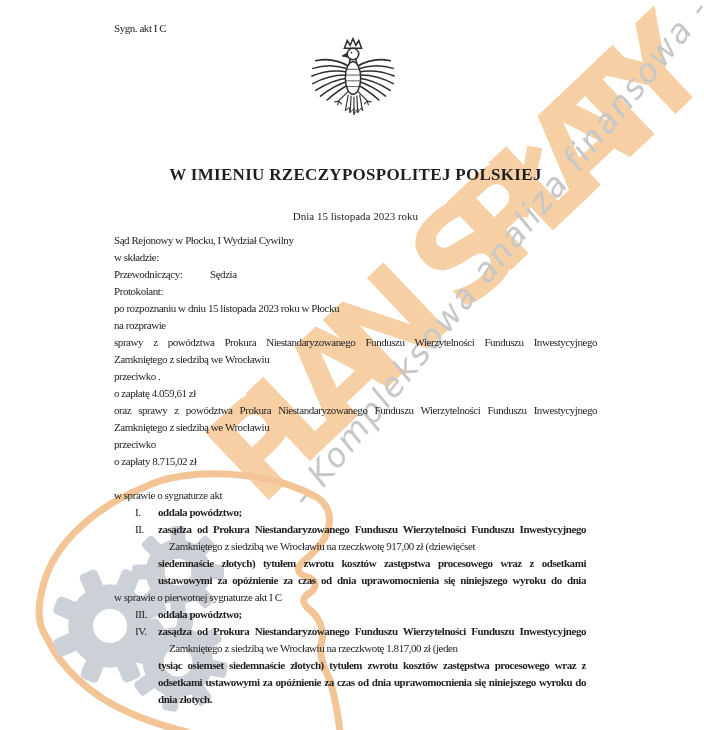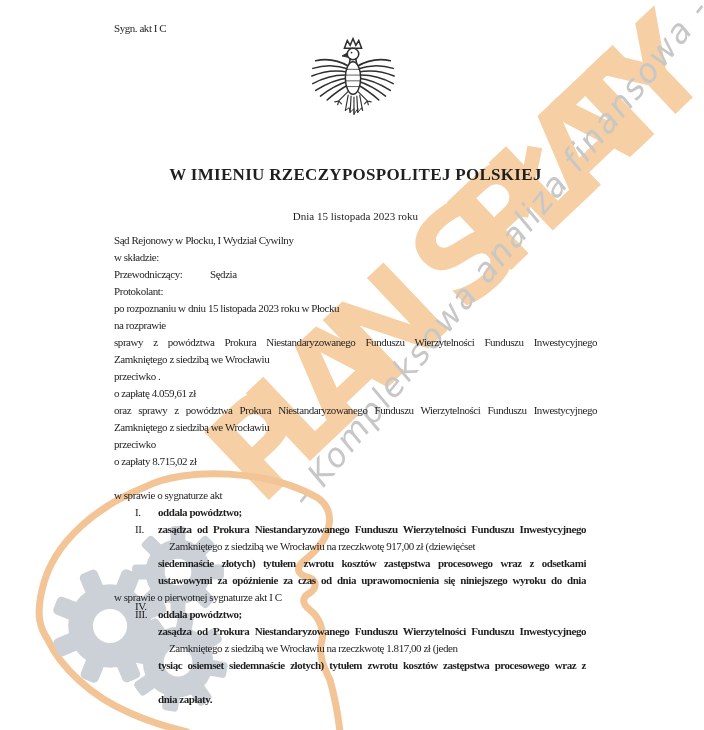--- a/index.html
+++ b/index.html
@@ -189,23 +189,24 @@
       <span>kwotę 917,00 zł (dziewięćset</span>
     </div>
     <div class="line just ind" style="top:555px">siedemnaście złotych) tytułem zwrotu kosztów zastępstwa procesowego wraz z odsetkami</div>
     <div class="line just ind" style="top:572px">ustawowymi za opóźnienie za czas od dnia uprawomocnienia się niniejszego wyroku do dnia zapłaty;</div>
 
     <div class="line" style="top:589px">w sprawie o pierwotnej sygnaturze akt I C</div>
 
     <div class="line mark" style="top:606px">III.</div>
     <div class="line ind" style="top:606px">oddala powództwo;</div>
 
-    <div class="line mark" style="top:598px">IV.</div>
+    <div class="line mark" style="top:623px">IV.</div>
     <div class="line just ind" style="top:623px">zasądza od Prokura Niestandaryzowanego Funduszu Wierzytelności Funduszu Inwestycyjnego</div>
     <div class="line gapline" style="top:640px">
       <span>Zamkniętego z siedzibą we Wrocławiu na rzecz</span>
       <span>kwotę 1.817,00 zł (jeden</span>
     </div>
     <div class="line just ind" style="top:657px">tysiąc osiemset siedemnaście złotych) tytułem zwrotu kosztów zastępstwa procesowego wraz z</div>
-    <div class="line ind" style="top:691px">dnia zapłaty.</div>
+    <div class="line just ind" style="top:674px">odsetkami ustawowymi za opóźnienie za czas od dnia uprawomocnienia się niniejszego wyroku do</div>
+    <div class="line ind" style="top:691px">dnia złotych.</div>
 
   </div>
 </div>
 
 </body></html>

